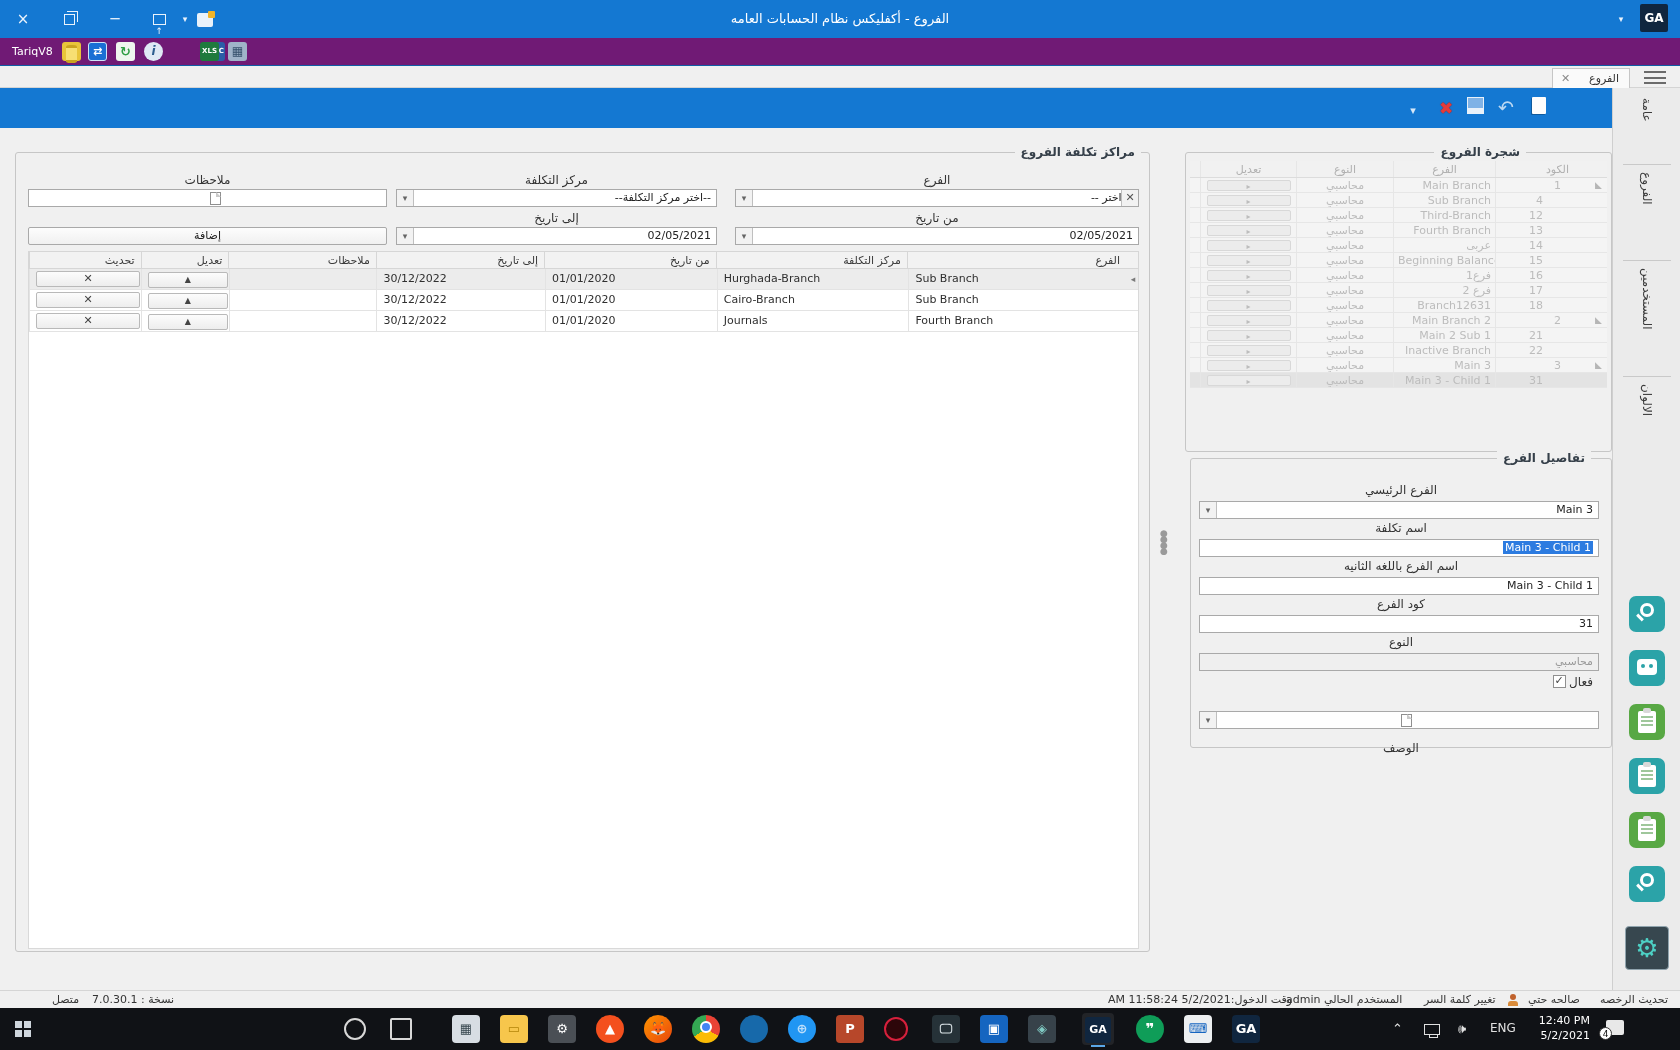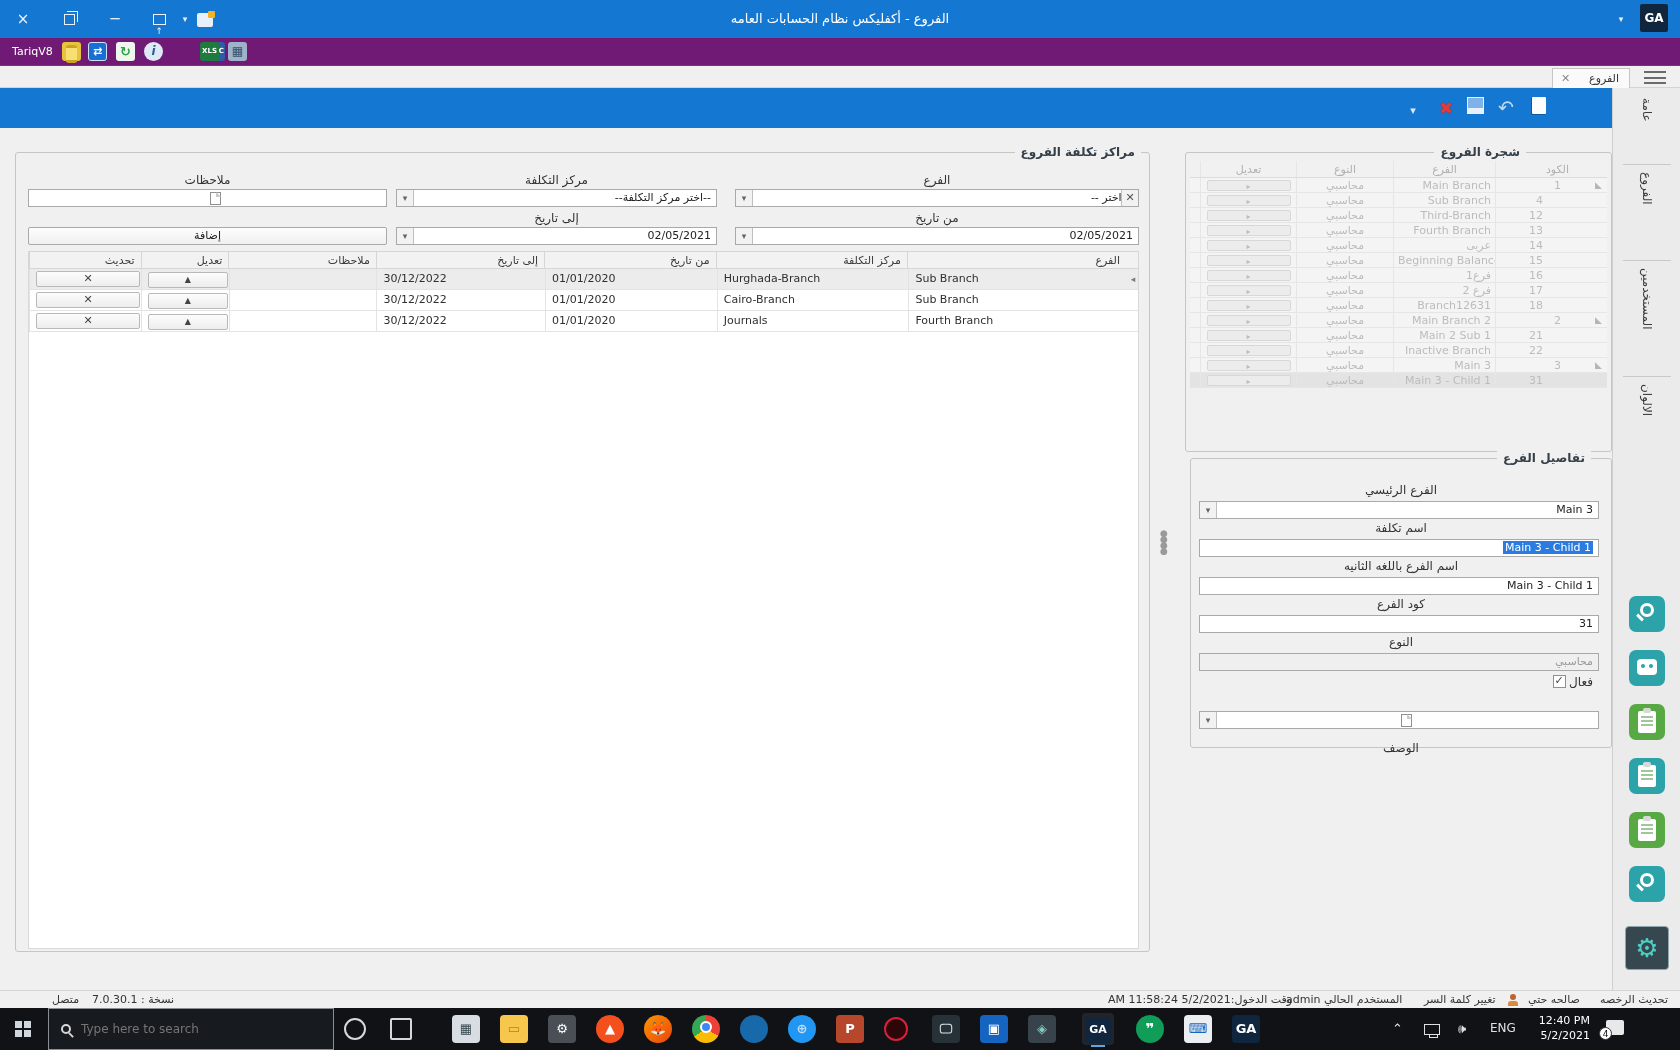--- a/index.html
+++ b/index.html
@@ -440,24 +440,20 @@
 
 <div class="taskbar">
   <div class="startbtn">
       <div class="winlogo">
         <i></i>
         <i></i>
         <i></i>
         <i></i>
       </div>
     </div>
-  <div class="searchbox">
-    <span class="smag"></span>
-    <input placeholder="Type here to search" style="">
-  </div>
   <div class="tb-icon round" style="left:344px; border:2px solid #d8d8d8; width:22px; height:22px; top:10px;"></div>
   <div class="tb-icon" style="left:390px; border:2px solid #d8d8d8; border-radius:2px; width:22px; height:22px; top:10px;"></div>
   <div class="tb-icon" style="left:452px; background:#d7dde3; color:#37474f;">▦</div>
   <div class="tb-icon" style="left:500px; background:#f7c64c; color:#b5860a;">▭</div>
   <div class="tb-icon" style="left:548px; background:#4a4f55;">⚙</div>
   <div class="tb-icon round" style="left:596px; background:#f4501e;">▲</div>
   <div class="tb-icon round" style="left:644px; background:linear-gradient(135deg,#ff9500,#e8450d);">🦊</div>
   <div class="tb-icon round" style="left:692px; background:conic-gradient(#ea4335 0 33%, #fbbc05 33% 66%, #34a853 66% 100%); position:absolute;"><span style="display:inline-block;width:12px;height:12px;background:#4285f4;border:2px solid #fff;border-radius:50%;margin-top:6px;"></span></div>
   <div class="tb-icon round" style="left:740px; background:#1769aa;"></div>
   <div class="tb-icon round" style="left:788px; background:#2196f3; color:#bbdefb;">⊕</div>

